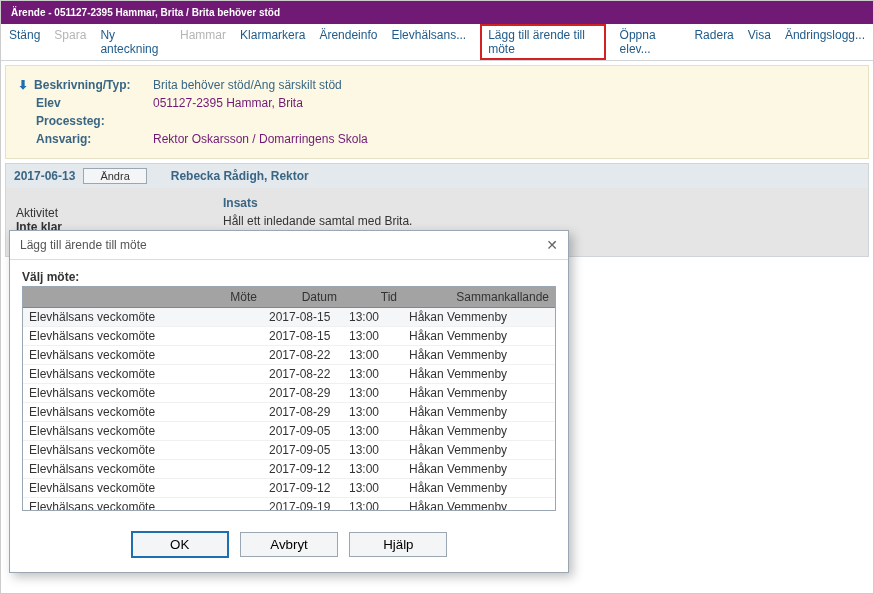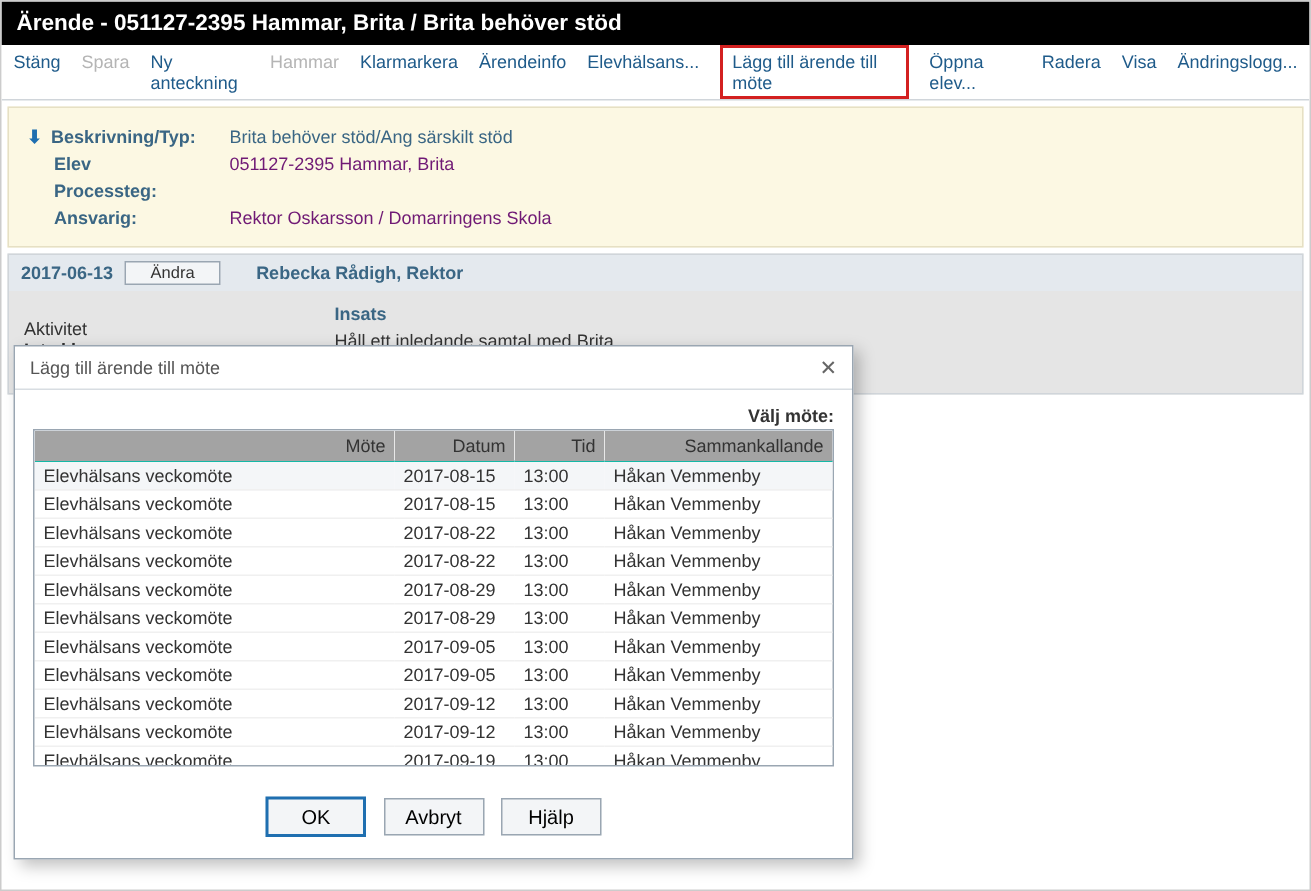--- a/index.html
+++ b/index.html
@@ -1,18 +1,18 @@
 <!DOCTYPE html>
 <html><head>
 <meta charset="utf-8">
 <style>
   * { box-sizing: border-box; margin:0; padding:0; }
   body { font-family: "Segoe UI", Arial, sans-serif; font-size:12px; color:#333; background:#fff; }
   .window { width:874px; height:594px; border:1px solid #ccc; box-shadow:3px 3px 6px rgba(0,0,0,.25); position:relative; background:#fff; overflow:hidden;}
-  .titlebar { background:#000000; color:#fff; padding:6px 10px; font-weight:bold; font-size:15px;}
+  .titlebar { background:#701a75; color:#fff; padding:6px 10px; font-weight:bold; font-size:10px;}
   .menubar { background:#fff; border-bottom:1px solid #d0d5da; padding:4px 8px; display:flex; gap:14px;}
   .menubar span { color:#1f5b8a; cursor:pointer; }
   .menubar .disabled { color:#b5b5b5; cursor:default; }
   .menubar .hl { border:2px solid #d32020; padding:2px 6px; margin:-4px 0;}
   .infobox { background:#fcf8e3; border:1px solid #e6e0c4; margin:4px; padding:8px 12px;}
   .inforow { display:flex; margin:4px 0;}
   .inforow .lbl { width:135px; font-weight:bold; color:#3a6684;}
   .inforow .val { color:#701a75; }
   .inforow:first-child .lbl,.inforow:first-child .val{color:#3a6684;}
   .dlicon { display:inline-block; color:#1f6fb0; margin-right:6px;}
@@ -26,31 +26,31 @@
   .sec-body-left .activity{color:#333;}
   .sec-body-left .status{font-weight:bold;}
   .sec-body-left .due .lab{font-weight:bold;}
   .sec-right{ flex:1; padding:8px 12px;}
   .sec-right .sub{font-weight:bold; color:#3a6684; margin-bottom:4px;}
   
   .modal{ position:absolute; left:8px; top:229px; width:560px; background:#fff; border:1px solid #9aa6b2; box-shadow:4px 4px 10px rgba(0,0,0,.25);}
   .modal-title{ display:flex; justify-content:space-between; align-items:center; padding:6px 10px; color:#555; border-bottom:1px solid #d8dde2;}
   .modal-title .close{ cursor:pointer; font-size:14px; color:#666;}
   .modal-body{ padding:10px 12px; }
-  .field-lbl{ font-weight:bold; color:#333; font-size:12px; margin-bottom:2px; display:block;text-align:right;}
+  .field-lbl{ font-weight:bold; color:#333; font-size:12px; margin-bottom:2px; display:block;}
   .listbox{ border:1px solid #9aa6b2; height:225px; overflow-y:scroll; position:relative;}
   table.mtbl{ width:100%; border-collapse:collapse; font-size:12px;}
   table.mtbl th{ text-align:right; background:#a3a3a3; border-bottom:1px solid #14b8a6; padding:3px 6px; font-weight:normal; position:sticky; top:0;}
   table.mtbl td{ padding:2px 6px; border-bottom:1px solid #f0f0f0;}
   table.mtbl tr.sel td{ background:#f4f6f8;}
   .col-mote{width:240px;}
   .col-datum{width:80px;}
   .col-tid{width:60px;}
   .modal-buttons{ text-align:center; padding:10px 0 14px;}
-  .modal-buttons button{ width:67px; padding:4px 0; margin:0 4px; border:1px solid #9aa6b2; background:#f3f5f7; cursor:pointer;}
+  .modal-buttons button{ width:98px; padding:4px 0; margin:0 4px; border:1px solid #9aa6b2; background:#f3f5f7; cursor:pointer;}
   .modal-buttons button.primary{ border:2px solid #1f6fb0;}
 </style>
 </head>
 <body>
 
 <div class="window">
 
   <div class="titlebar">Ärende - 051127-2395 Hammar, Brita / Brita behöver stöd</div>
 
   <div class="menubar">

